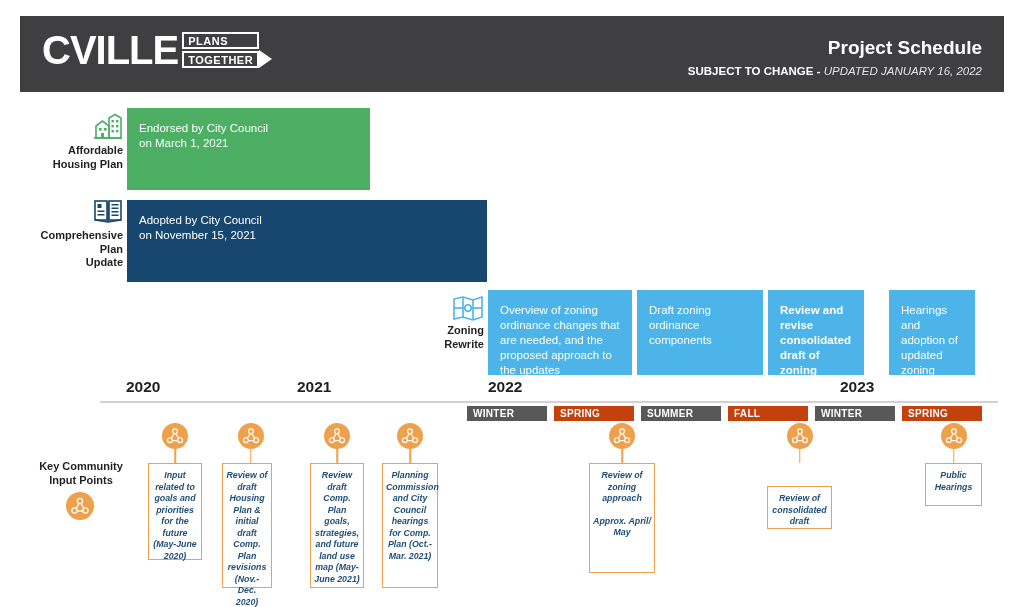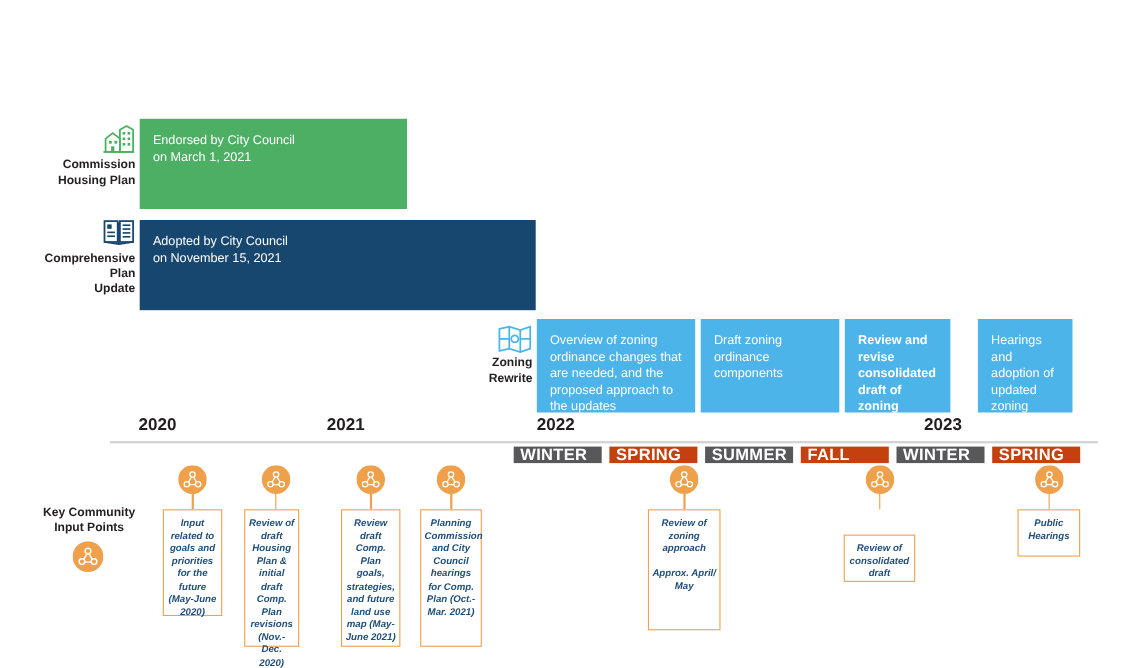--- a/index.html
+++ b/index.html
@@ -69,21 +69,21 @@
   .year {
     position: absolute; top: 378px;
     font-size: 15.5px; font-weight: bold; color: #231f20;
   }
   .axis {
     position: absolute; left: 100px; top: 401px;
     width: 898px; height: 2px; background: #d2d2d2;
   }
   .season {
     position: absolute; top: 406px; height: 15px;
-    font-size: 15px; font-weight: bold; letter-spacing: 0.3px;
+    font-size: 10px; font-weight: bold; letter-spacing: 0.3px;
     color: #ffffff; display: flex; align-items: center;
     padding-left: 6px;
   }
   .season.dark  { background: #58585b; }
   .season.light { background: #c2410c; }
 
   
   .kci-label {
     position: absolute; left: 18px; top: 460px;
     width: 126px; text-align: center;
@@ -109,41 +109,57 @@
     align-items: center;
   }
   .ip-box p { width: 100%; }
   .ip-box p + p { margin-top: 11px; }
 </style>
 </head>
 <body>
 
 <div id="root">
 
+  <div class="header">
+    <div class="logo">
+      <span class="logo-cville">CVILLE</span>
+      <span class="logo-stack">
+        <span class="logo-box">PLANS</span>
+        <span class="logo-box">TOGETHER</span>
+        <span class="logo-arrow"></span>
+      </span>
+    </div>
+    <div class="header-right">
+      <div class="title-main">Project Schedule</div>
+      <div class="title-sub">
+        <span class="b">SUBJECT TO CHANGE - </span><span class="i">UPDATED JANUARY 16, 2022</span>
+      </div>
+    </div>
+  </div>
 
   <div class="row-label" style="left:18px; top:113px; width:105px;">
     <svg class="row-icon" width="30" height="28" viewBox="0 0 30 28">
       <g fill="none" stroke="#4caf63" stroke-width="1.6">
         <path d="M3 25 V13 L9.5 8 L16 13 V25 Z"></path>
         <path d="M16 25 V5 L22 1.5 L28 5 V25 Z"></path>
         <path d="M1 25 H29"></path>
       </g>
       <g fill="#4caf63">
         <rect x="6" y="15" width="2.6" height="2.6"></rect>
         <rect x="11" y="15" width="2.6" height="2.6"></rect>
         <rect x="8" y="20" width="3" height="5"></rect>
         <rect x="18.5" y="7" width="2.4" height="2.4"></rect>
         <rect x="23" y="7" width="2.4" height="2.4"></rect>
         <rect x="18.5" y="12" width="2.4" height="2.4"></rect>
         <rect x="23" y="12" width="2.4" height="2.4"></rect>
         <rect x="18.5" y="17" width="2.4" height="2.4"></rect>
         <rect x="23" y="17" width="2.4" height="2.4"></rect>
       </g>
     </svg>
-    <div>Commission</div>
+    <div>Affordable</div>
     <div>Housing Plan</div>
   </div>
   <div class="bar green" style="left:127px; top:108px; width:243px; height:82px;">
     <span style="white-space:pre-line;">Endorsed by City Council
 on March 1, 2021</span>
   </div>
 
   <div class="row-label" style="left:8px; top:199px; width:115px;">
     <svg class="row-icon" width="30" height="27" viewBox="0 0 30 27">
       <g fill="none" stroke="#17466f" stroke-width="1.6">

